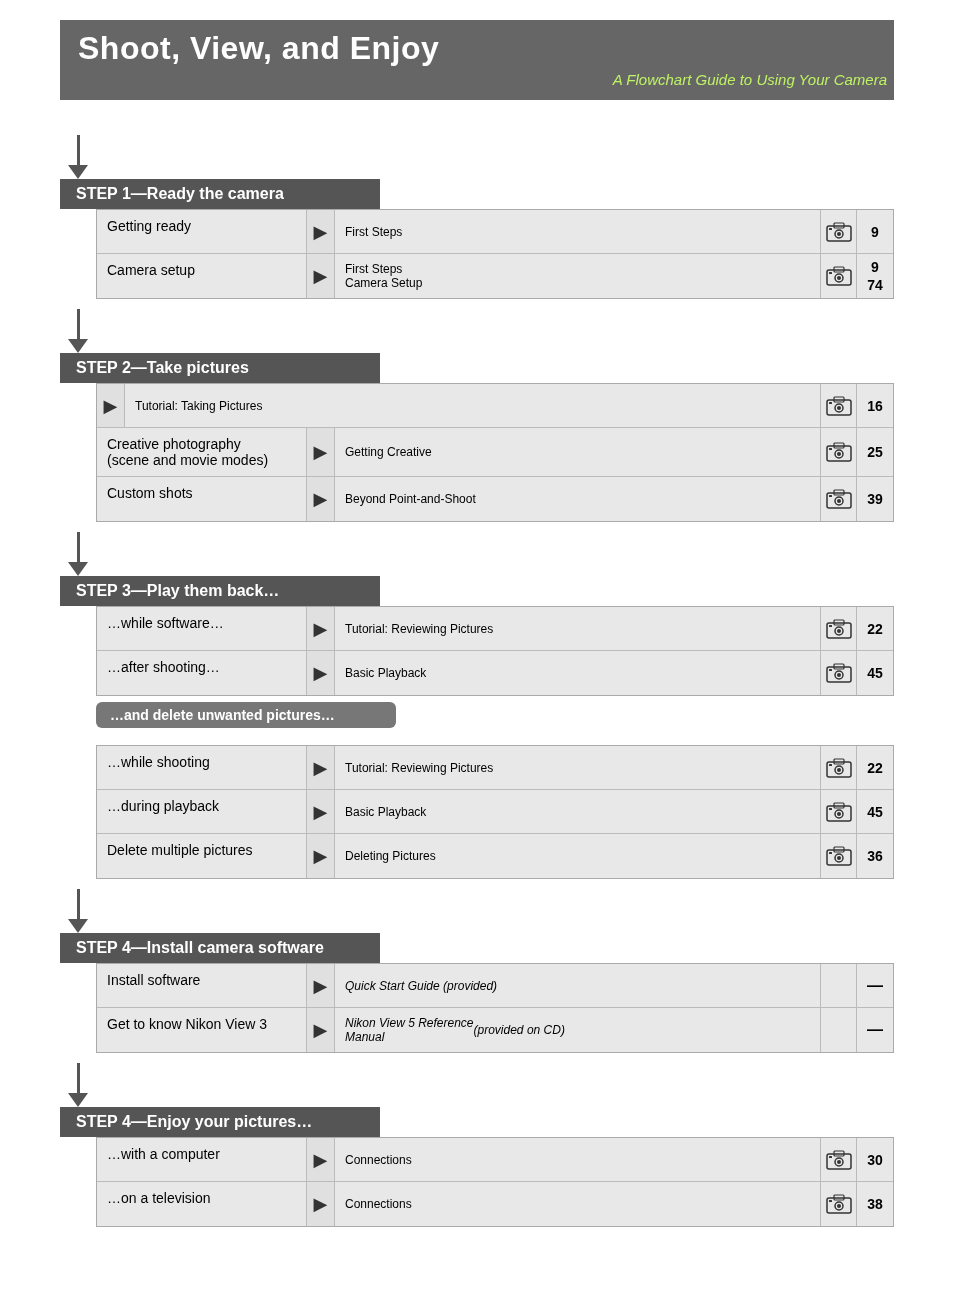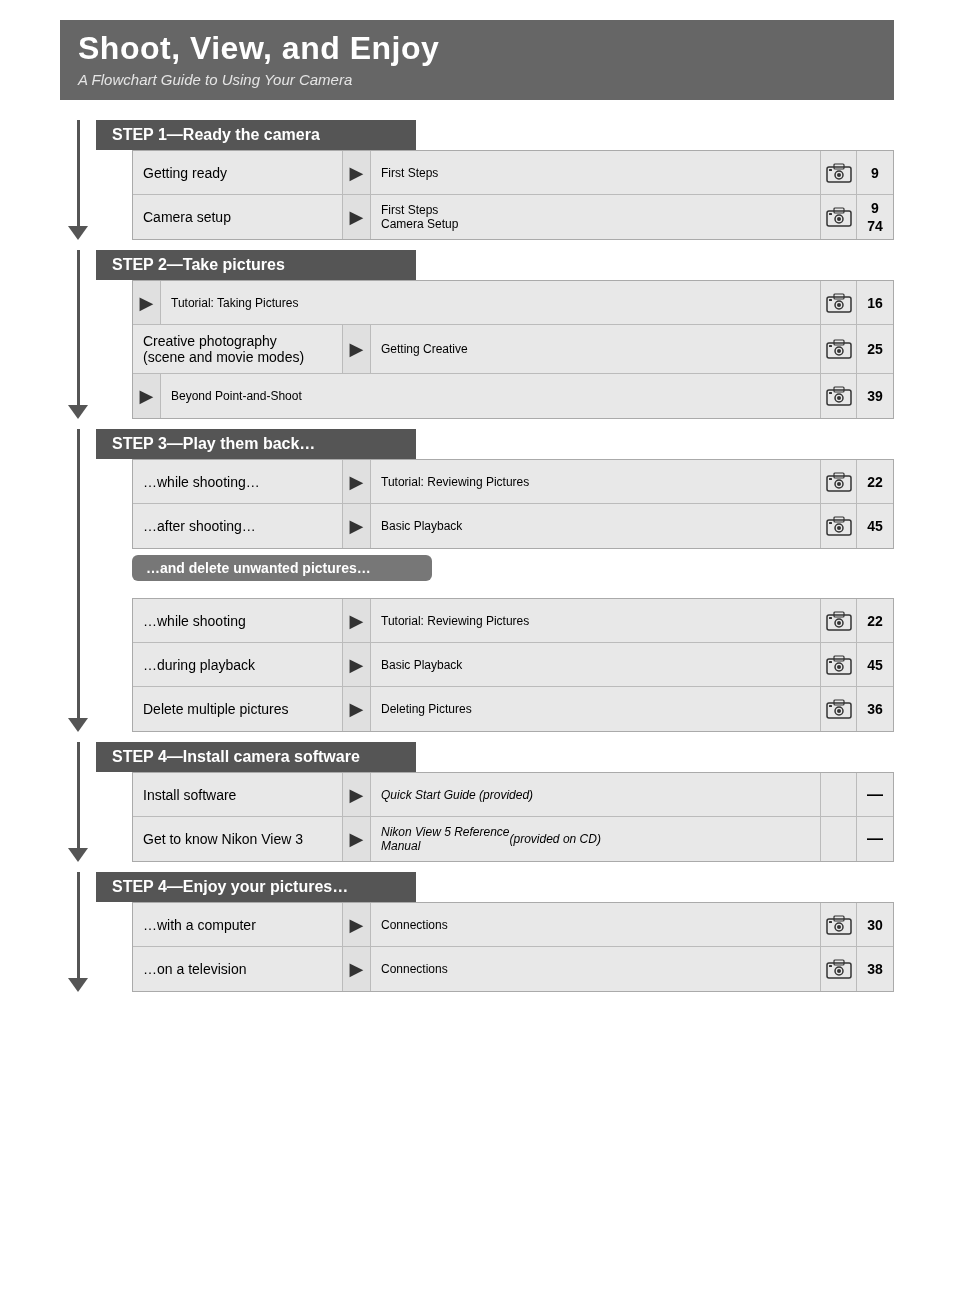--- a/index.html
+++ b/index.html
@@ -8,32 +8,32 @@
       font-family: Arial, Helvetica, sans-serif;
       width: 954px;
       min-height: 1314px;
       padding: 20px 60px 40px 60px;
     }
 
     .header-box {
       background: #666;
       color: #fff;
       padding: 10px 7px 6px 18px;
-      margin-bottom: 2px;
+      margin-bottom: 17px;
     }
     .header-box h1 {
       font-size: 32px;
       font-weight: 900;
       letter-spacing: 0.5px;
     }
     .header-subtitle {
-      text-align: left;
+      text-align: right;
       font-style: italic;
       font-size: 15px;
-      color: #e5e5e5;
+      color: #bef264;
       padding: 4px 0 6px 0;
     }
 
     .main-content {
       padding: 18px 0 0 0;
     }
 
     .step-header {
       background: #555;
       color: #fff;
@@ -72,21 +72,21 @@
     }
     .flow-row:last-child {
       border-bottom: none;
     }
 
     .left-cell {
       flex: 0 0 210px;
       padding: 8px 10px;
       font-size: 14px;
       display: flex;
-      align-items: center;
+      align-items: flex-start;
       border-right: 1px solid #bbb;
       background: #e8e8e8;
     }
 
     .arrow-cell {
       flex: 0 0 28px;
       display: flex;
       align-items: center;
       justify-content: center;
       font-size: 18px;
@@ -125,21 +125,21 @@
     }
 
     
     .cam-icon {
       width: 26px;
       height: 22px;
     }
 
     .step-with-arrow {
       display: flex;
-      flex-direction: row;
+      flex-direction: column;
       align-items: stretch;
       margin-bottom: 4px;
     }
     .arrow-column {
       display: flex;
       flex-direction: column;
       align-items: center;
       width: 36px;
       flex-shrink: 0;
     }
@@ -293,20 +293,21 @@
                 <rect x="1" y="5" width="24" height="15" rx="2" fill="none" stroke="#333" stroke-width="1.5"></rect>
                 <rect x="8" y="2" width="10" height="5" rx="1" fill="none" stroke="#333" stroke-width="1.2"></rect>
                 <circle cx="13" cy="13" r="4" fill="none" stroke="#333" stroke-width="1.5"></circle>
                 <circle cx="13" cy="13" r="2" fill="#333"></circle>
                 <rect x="3" y="7" width="3" height="2" rx="0.5" fill="#333"></rect>
               </svg>
             </div>
             <div class="page-cell">25</div>
           </div>
           <div class="flow-row">
+            <div class="left-cell">Custom shots</div>
             <div class="arrow-cell">▶</div>
             <div class="middle-cell">Beyond Point-and-Shoot</div>
             <div class="icon-cell">
               <svg class="cam-icon" viewBox="0 0 26 22" xmlns="http://www.w3.org/2000/svg">
                 <rect x="1" y="5" width="24" height="15" rx="2" fill="none" stroke="#333" stroke-width="1.5"></rect>
                 <rect x="8" y="2" width="10" height="5" rx="1" fill="none" stroke="#333" stroke-width="1.2"></rect>
                 <circle cx="13" cy="13" r="4" fill="none" stroke="#333" stroke-width="1.5"></circle>
                 <circle cx="13" cy="13" r="2" fill="#333"></circle>
                 <rect x="3" y="7" width="3" height="2" rx="0.5" fill="#333"></rect>
               </svg>
@@ -321,21 +322,21 @@
 
     <div class="step-with-arrow">
       <div class="arrow-column">
         <div class="arrow-line-top" style="min-height:30px;"></div>
         <div class="arrow-head-down"></div>
       </div>
       <div class="step-body">
         <div class="step-header">STEP 3—Play them back…</div>
         <div class="rows-container">
           <div class="flow-row">
-            <div class="left-cell">…while shooting…</div>
+            <div class="left-cell">…while software…</div>
             <div class="arrow-cell">▶</div>
             <div class="middle-cell">Tutorial: Reviewing Pictures</div>
             <div class="icon-cell">
               <svg class="cam-icon" viewBox="0 0 26 22" xmlns="http://www.w3.org/2000/svg">
                 <rect x="1" y="5" width="24" height="15" rx="2" fill="none" stroke="#333" stroke-width="1.5"></rect>
                 <rect x="8" y="2" width="10" height="5" rx="1" fill="none" stroke="#333" stroke-width="1.2"></rect>
                 <circle cx="13" cy="13" r="4" fill="none" stroke="#333" stroke-width="1.5"></circle>
                 <circle cx="13" cy="13" r="2" fill="#333"></circle>
                 <rect x="3" y="7" width="3" height="2" rx="0.5" fill="#333"></rect>
               </svg>

